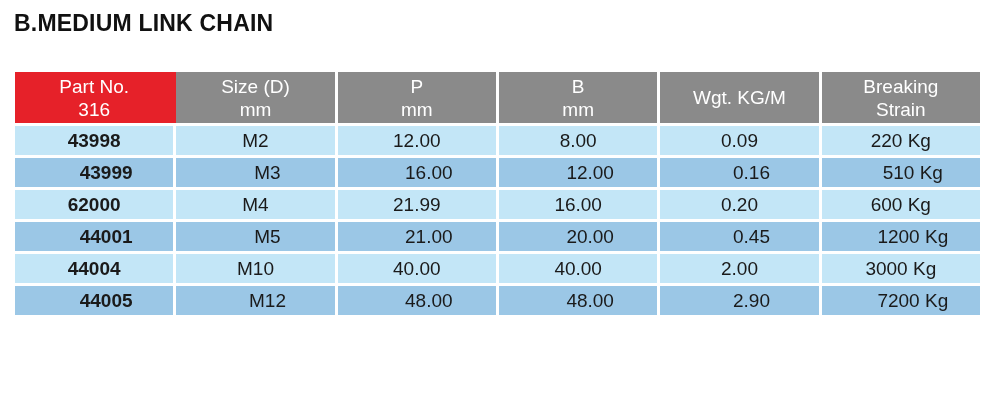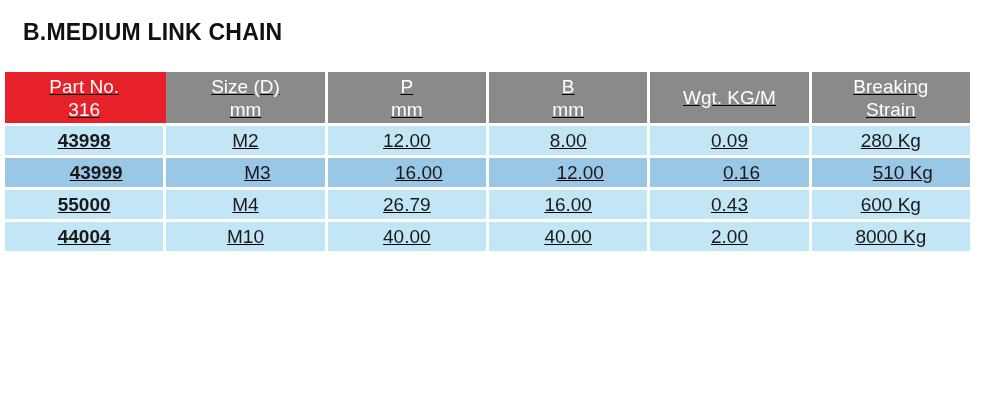--- a/index.html
+++ b/index.html
@@ -22,36 +22,35 @@
     position: relative;
     width: 995px;
     height: 408px;
     background: #ffffff;
     overflow: hidden;
   }
   .title {
     position: absolute;
     left: 10px;
     top: 6px;
-    margin: 13px;
+    margin: 4px;
     font-size: 23px;
     font-weight: bold;
     letter-spacing: 0.2px;
     color: var(--title-color);
     white-space: nowrap;
   }
   table.chain-table {
     position: absolute;
-    left: 2px;
+    left: 12px;
     top: 69px;
     width: 971px;
     table-layout: fixed;
     border-collapse: separate;
     border-spacing: 3px;
-    text-decoration: underline;
   }
   .chain-table th {
     height: 51px;
     background: var(--header-gray);
     color: var(--header-text);
     font-size: 19px;
     font-weight: normal;
     line-height: 23px;
     text-align: center;
     vertical-align: middle;
@@ -97,41 +96,57 @@
 Strain</th>
       </tr>
     </thead>
     <tbody>
       <tr class="light">
         <td class="part">43998</td>
         <td>M2</td>
         <td>12.00</td>
         <td>8.00</td>
         <td>0.09</td>
-        <td>280 Kg</td>
+        <td>220 Kg</td>
       </tr>
       <tr class="dark">
         <td class="part">43999</td>
         <td>M3</td>
         <td>16.00</td>
         <td>12.00</td>
         <td>0.16</td>
         <td>510 Kg</td>
       </tr>
       <tr class="light">
-        <td class="part">55000</td>
+        <td class="part">62000</td>
         <td>M4</td>
-        <td>26.79</td>
+        <td>21.99</td>
         <td>16.00</td>
-        <td>0.43</td>
+        <td>0.20</td>
         <td>600 Kg</td>
+      </tr>
+      <tr class="dark">
+        <td class="part">44001</td>
+        <td>M5</td>
+        <td>21.00</td>
+        <td>20.00</td>
+        <td>0.45</td>
+        <td>1200 Kg</td>
       </tr>
       <tr class="light">
         <td class="part">44004</td>
         <td>M10</td>
         <td>40.00</td>
         <td>40.00</td>
         <td>2.00</td>
-        <td>8000 Kg</td>
+        <td>3000 Kg</td>
+      </tr>
+      <tr class="dark">
+        <td class="part">44005</td>
+        <td>M12</td>
+        <td>48.00</td>
+        <td>48.00</td>
+        <td>2.90</td>
+        <td>7200 Kg</td>
       </tr>
     </tbody>
   </table>
 </div>
 
 </body></html>

